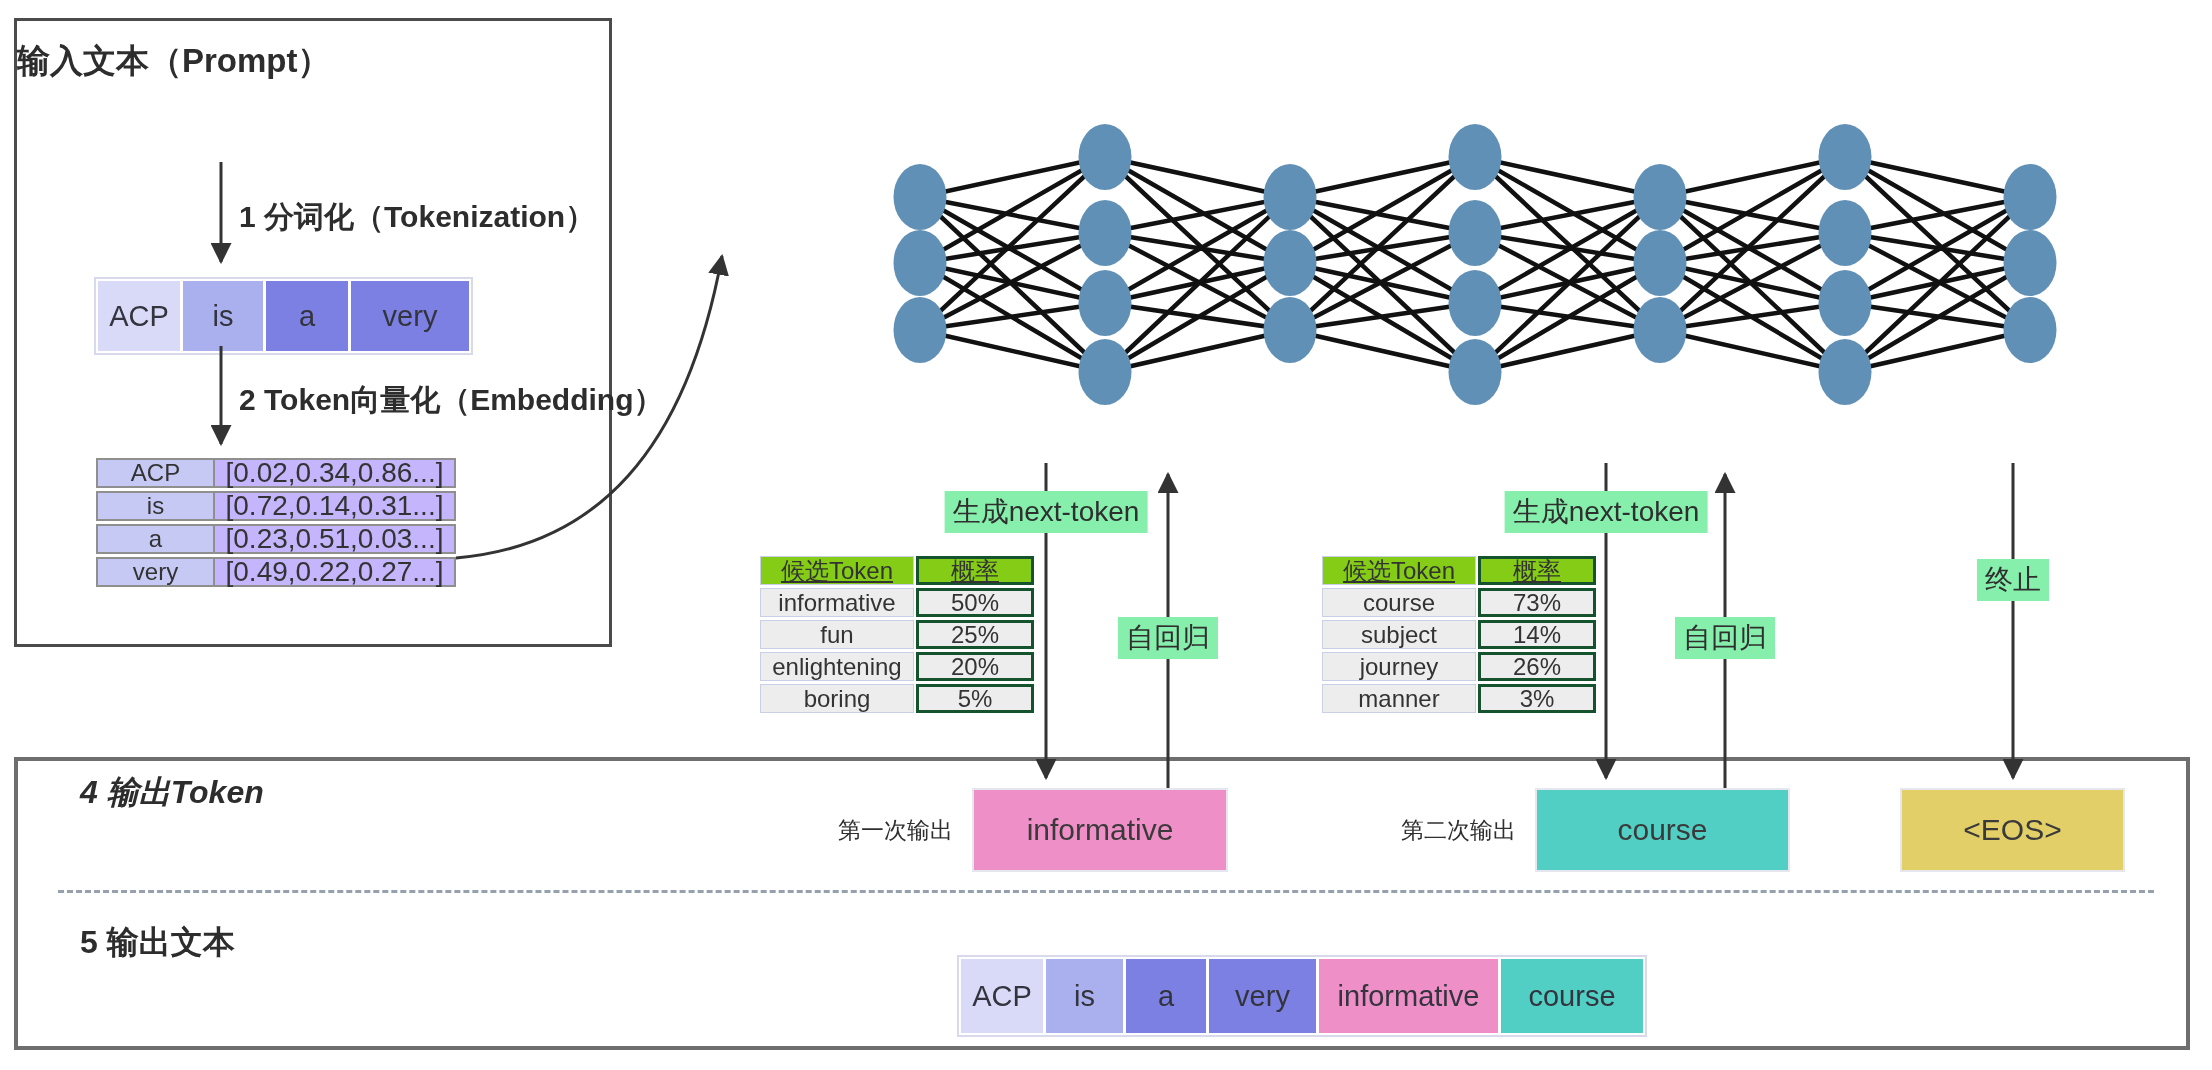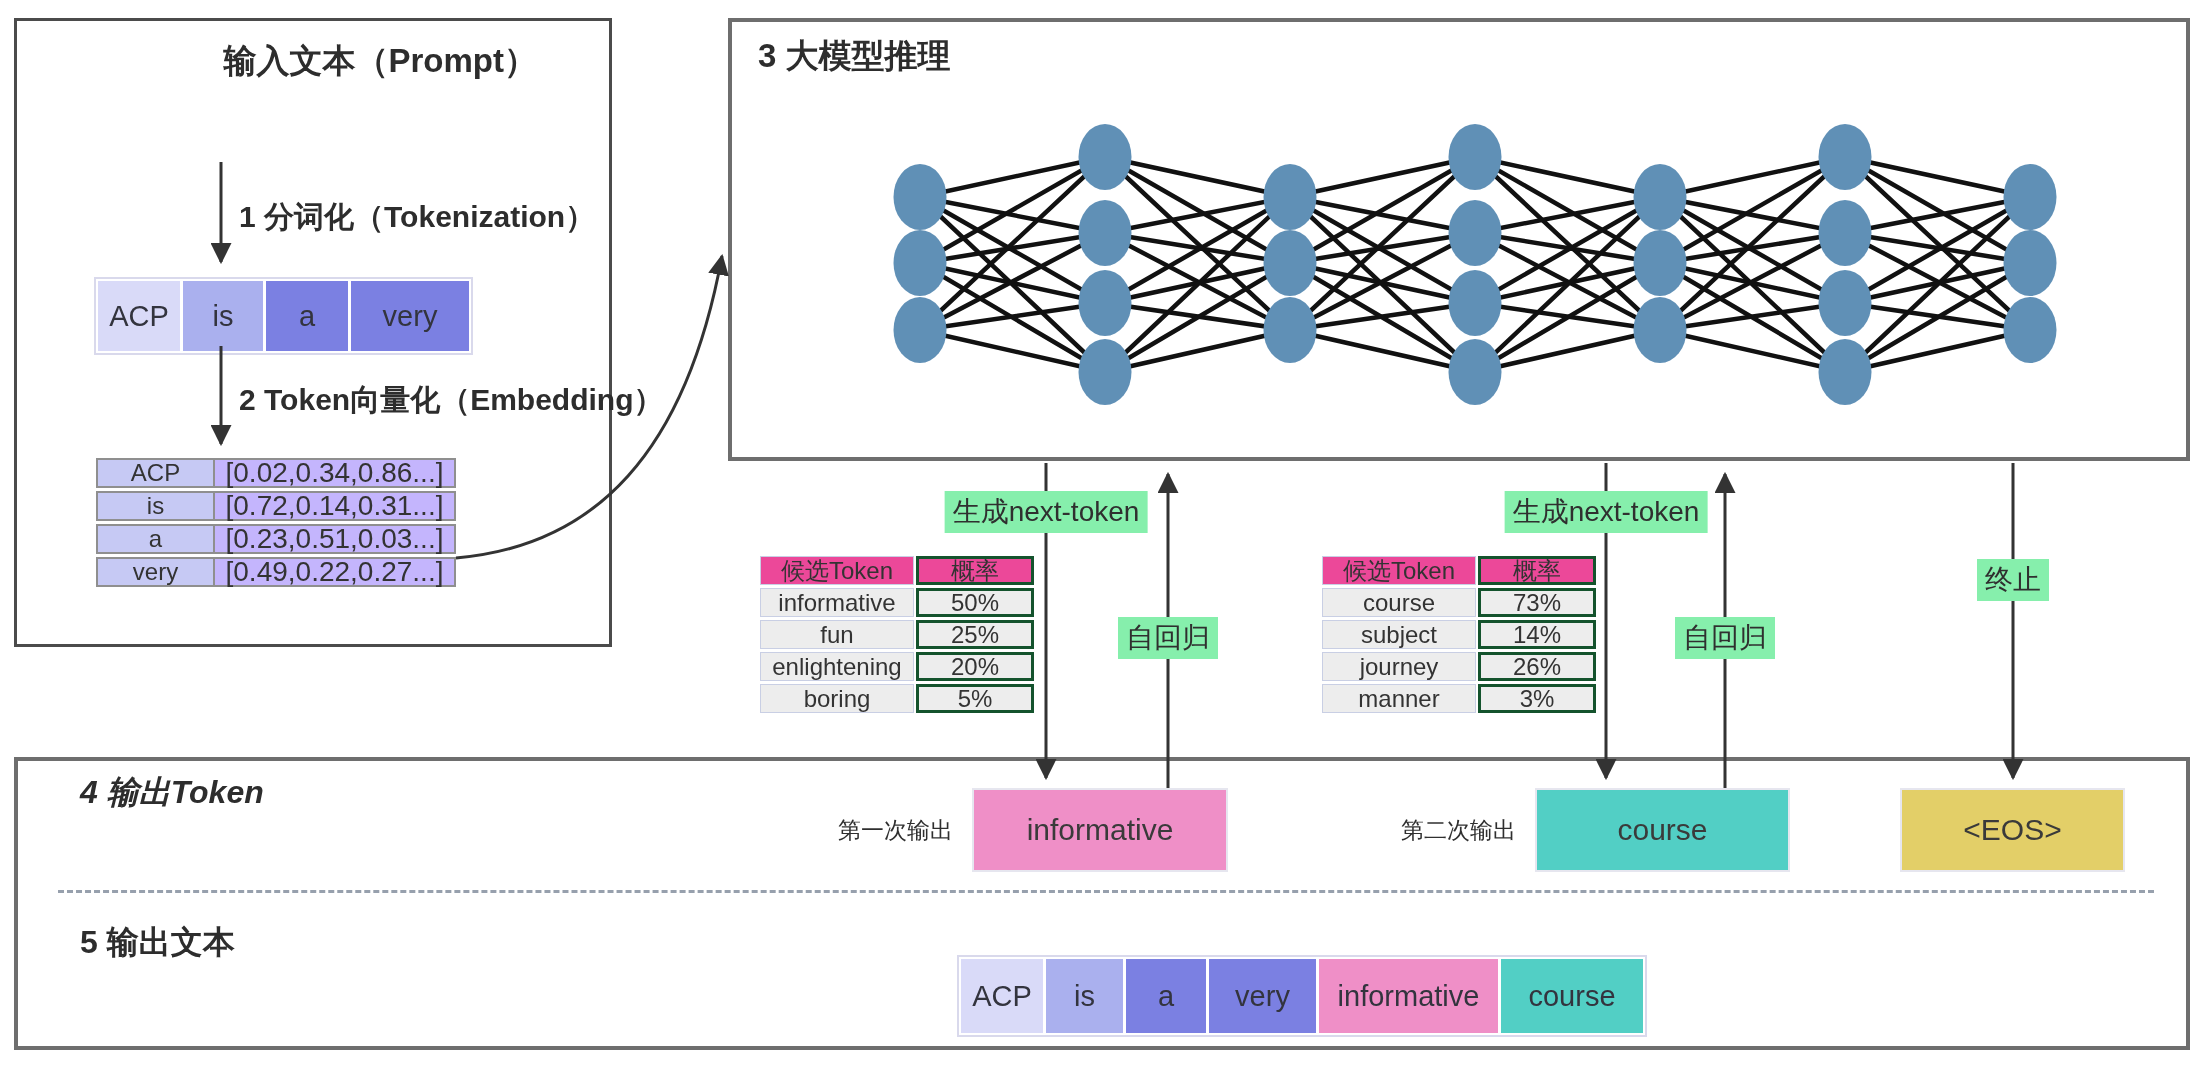--- a/index.html
+++ b/index.html
@@ -5,21 +5,21 @@
   html,body{margin:0;padding:0;background:#ffffff;}
   body{font-family:"Liberation Sans","DejaVu Sans",sans-serif;color:#333;}
   .canvas{position:relative;width:2212px;height:1070px;background:#fff;overflow:hidden;}
 
   .panel{position:absolute;background:#fff;box-sizing:border-box;}
   .left-panel{left:14px;top:18px;width:598px;height:629px;border:3px solid #4b4b4b;z-index:1;}
   .model-panel{left:728px;top:18px;width:1462px;height:443px;border:4px solid #6e6e6e;z-index:1;}
   .bottom-panel{left:14px;top:757px;width:2176px;height:293px;border:4px solid #6e6e6e;z-index:1;}
 
   .panel-title{position:absolute;font-weight:bold;color:#2d2d2d;font-size:33px;white-space:nowrap;}
-  .lp-title{left:0;top:18px;width:520px;text-align:right;}
+  .lp-title{left:0;top:18px;width:520px;text-align:left;}
   .mp-title{left:26px;top:12px;}
   .bp-title4{left:62px;top:10px;font-size:32px;font-style:italic;}
   .bp-title5{left:62px;top:160px;font-size:32px;}
 
   .prompt-box{position:absolute;left:79px;top:81px;width:363px;height:61px;border:3px solid #333;
     display:flex;align-items:center;justify-content:center;font-size:30px;color:#3a3a3a;box-sizing:border-box;}
 
   .step-label{position:absolute;left:222px;font-size:30px;font-weight:bold;color:#2d2d2d;white-space:nowrap;}
   .step1{top:176px;}
   .step2{top:359px;}
@@ -36,21 +36,21 @@
   .emb-vec{flex:1;display:flex;align-items:center;justify-content:center;font-size:28px;border-left:2px solid #8f8f8f;background:#c4b5fd;}
 
   .cand-table{position:absolute;width:274px;z-index:2;}
   .cand-t1{left:760px;top:556px;}
   .cand-t2{left:1322px;top:556px;}
   .cand-row{display:flex;height:29px;margin-bottom:3px;}
   .cand-c1{width:154px;margin-right:2px;display:flex;align-items:center;justify-content:center;
     font-size:24px;border:1px solid #c9cfe4;box-sizing:border-box;}
   .cand-c2{flex:1;display:flex;align-items:center;justify-content:center;
     font-size:24px;border:3px solid #14532d;box-sizing:border-box;}
-  .cand-head .cand-c1,.cand-head .cand-c2{background:#ec4899;}
+  .cand-head .cand-c1,.cand-head .cand-c2{background:#84cc16;text-decoration:underline;}
   .cand-body .cand-c1,.cand-body .cand-c2{background:#ededed;}
 
   .out-token-box{position:absolute;height:84px;display:flex;align-items:center;justify-content:center;
     font-size:30px;color:#3a3a3a;z-index:2;border:2px solid #e6e6ef;box-sizing:border-box;}
   .out-informative{left:972px;top:788px;width:256px;}
   .out-course{left:1535px;top:788px;width:255px;}
   .out-eos{left:1900px;top:788px;width:225px;}
 
   .seq-label{position:absolute;width:200px;text-align:right;font-size:23px;color:#2f2f2f;z-index:2;white-space:nowrap;}
   .seq-label-1{left:753px;top:815px;}
@@ -94,23 +94,20 @@
         <div class="emb-tok" style="background-color: rgb(198, 201, 244);">a</div>
         <div class="emb-vec">[0.23,0.51,0.03...]</div>
       </div>
       <div class="emb-row">
         <div class="emb-tok" style="background-color: rgb(198, 201, 244);">very</div>
         <div class="emb-vec">[0.49,0.22,0.27...]</div>
       </div>
     </div>
   </div>
 
-  <div class="panel model-panel">
-    <div class="panel-title mp-title">3 大模型推理</div>
-  </div>
 
   <div class="panel bottom-panel">
     <div class="panel-title bp-title4">4 输出Token</div>
     <div class="dashed-divider"></div>
     <div class="panel-title bp-title5">5 输出文本</div>
   </div>
 
   <div class="cand-table cand-t1">
     <div class="cand-row cand-head">
       <div class="cand-c1">候选Token</div>

